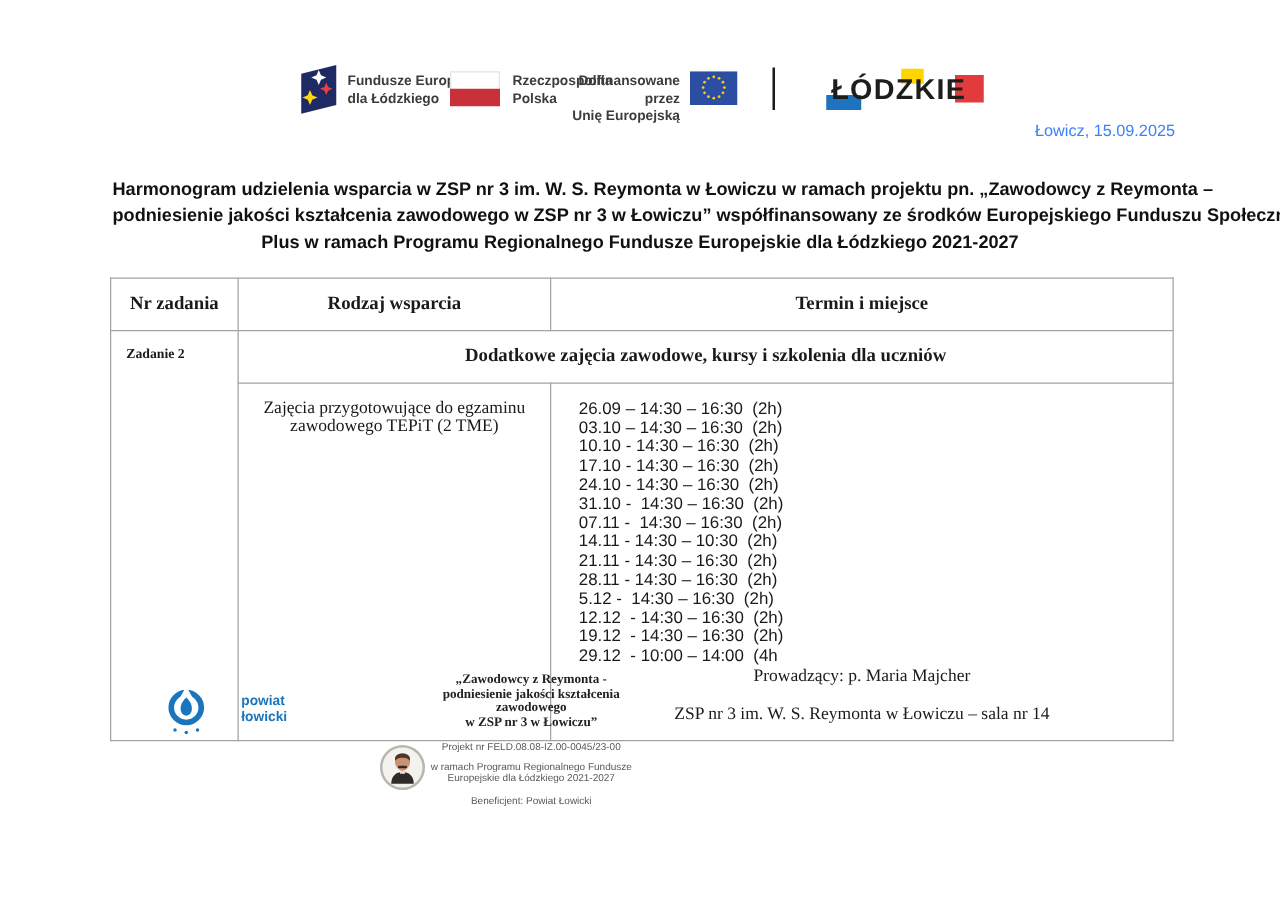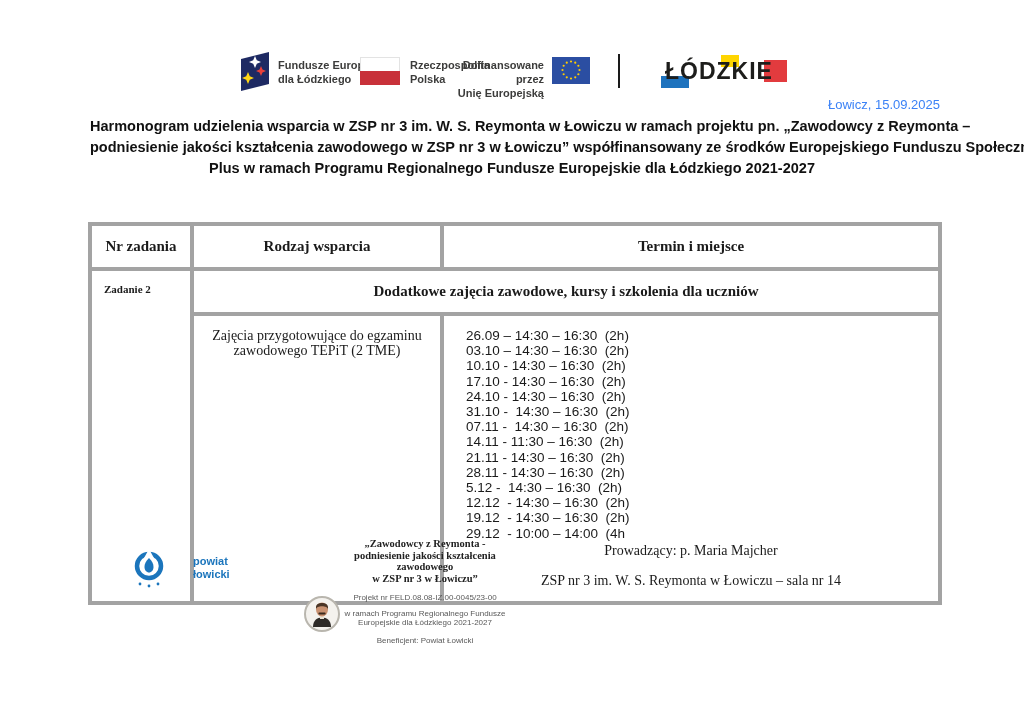--- a/index.html
+++ b/index.html
@@ -19,21 +19,21 @@
   .lodzkie .sq{position:absolute;}
   .lodzkie .word{position:absolute;left:10px;top:4px;font-size:23px;font-weight:700;letter-spacing:1px;color:#1d1d1b;z-index:2;}
 
   
   .doc-date{font-size:13px;font-weight:500;color:#3b82f6;}
   .doc-title{width:844px;text-align:center;font-weight:bold;font-size:14.5px;line-height:21px;color:#111;}
   .doc-title div{white-space:nowrap;}
 
   
   table.sched{border-collapse:collapse;table-layout:fixed;width:850px;font-family:"Liberation Serif", serif;}
-  table.sched td, table.sched th{border:4px solid #a3a3a3;padding:12px;vertical-align:top;}
+  table.sched td, table.sched th{border:1px solid #a3a3a3;padding:12px;vertical-align:top;}
   th.h{font-size:15px;font-weight:bold;text-align:center;height:17px;padding:1px 0;}
   td.task-no{font-size:11px;font-weight:bold;padding-top:1px;}
   td.task-cat{font-size:15px;font-weight:bold;text-align:center;height:16px;padding:1px 0;}
   td.support{padding-top:3px;}
   .support-lines div{font-size:14px;text-align:center;line-height:15px;}
   td.termin{padding-top:3px;height:259px;}
   .schedule div{font-size:13.5px;font-family:"Liberation Sans",sans-serif;line-height:15.2px;padding-left:10px;white-space:pre;}
   .instructor{font-size:14px;text-align:center;margin-top:2px;}
   .location{font-size:14px;text-align:center;margin-top:14px;}
 
@@ -89,21 +89,21 @@
 
 <div class="abs lodzkie" style="left:655px;top:54px;">
   <div class="sq" style="left:6px;top:22px;width:28px;height:12px;background:#1e73be;"></div>
   <div class="sq" style="left:66px;top:1px;width:18px;height:12px;background:#ffd500;"></div>
   <div class="sq" style="left:109px;top:6px;width:23px;height:22px;background:#e23b3e;"></div>
   <div class="word">ŁÓDZKIE</div>
 </div>
 
 <div class="abs doc-date" style="right:84px;top:97px;">Łowicz, 15.09.2025</div>
 
-<div class="abs doc-title" style="left:90px;top:116px;">
+<div class="abs doc-title" style="left:90px;top:142px;">
 
 <div>Harmonogram udzielenia wsparcia w ZSP nr 3 im. W. S. Reymonta w Łowiczu  w ramach projektu pn. „Zawodowcy z Reymonta –</div>
     <div>podniesienie jakości kształcenia zawodowego w ZSP nr 3 w Łowiczu” współfinansowany ze środków Europejskiego Funduszu Społecznego</div>
     <div>Plus w ramach Programu Regionalnego Fundusze Europejskie dla Łódzkiego 2021-2027</div>
   </div>
 
 <table class="sched abs" style="left:88px;top:222px;">
   <colgroup>
       <col style="width:102px">
       <col style="width:250px">
@@ -130,21 +130,21 @@
     <td class="termin">
       <div class="schedule">
 
       <div>26.09 – 14:30 – 16:30  (2h)</div>
             <div>03.10 – 14:30 – 16:30  (2h)</div>
             <div>10.10 - 14:30 – 16:30  (2h)</div>
             <div>17.10 - 14:30 – 16:30  (2h)</div>
             <div>24.10 - 14:30 – 16:30  (2h)</div>
             <div>31.10 -  14:30 – 16:30  (2h)</div>
             <div>07.11 -  14:30 – 16:30  (2h)</div>
-            <div>14.11 - 11:30 – 16:30  (2h)</div>
+            <div>14.11 - 14:30 – 10:30  (2h)</div>
             <div>21.11 - 14:30 – 16:30  (2h)</div>
             <div>28.11 - 14:30 – 16:30  (2h)</div>
             <div>5.12 -  14:30 – 16:30  (2h)</div>
             <div>12.12  - 14:30 – 16:30  (2h)</div>
             <div>19.12  - 14:30 – 16:30  (2h)</div>
             <div>29.12  - 10:00 – 14:00  (4h</div>
           </div>
       <div class="instructor">Prowadzący: p. Maria Majcher</div>
       <div class="location">ZSP nr 3 im. W. S. Reymonta w Łowiczu – sala nr 14</div>
     </td>

